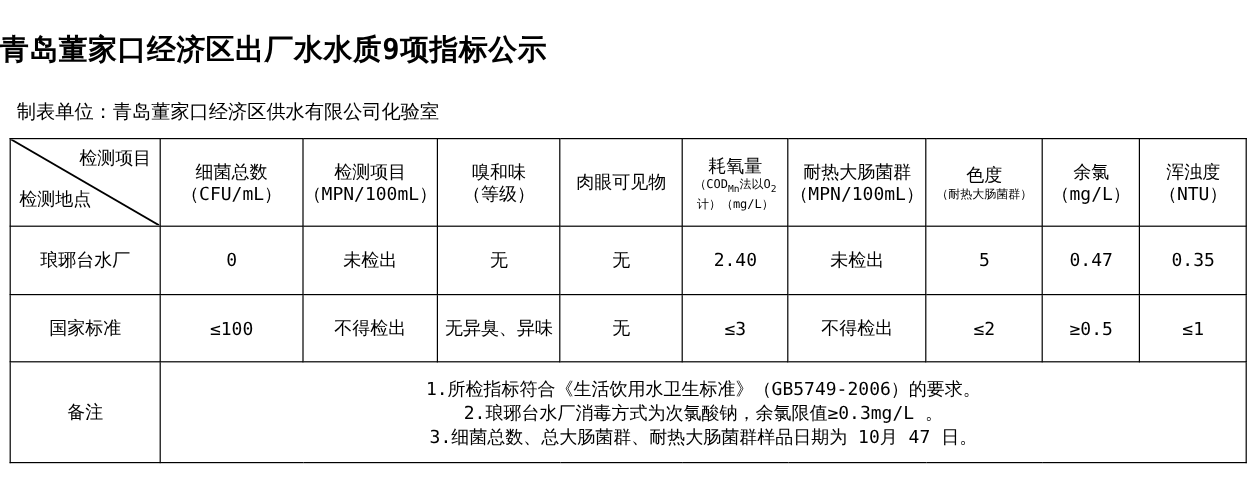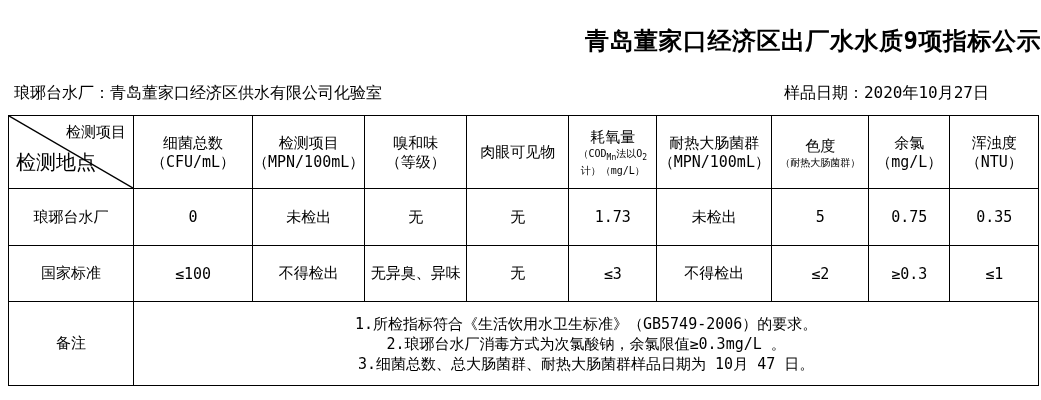--- a/index.html
+++ b/index.html
@@ -3,21 +3,21 @@
 <meta charset="utf-8">
 <style>
   html, body { margin: 0; padding: 0; background: #ffffff; }
   body {
     width: 1041px; height: 400px; overflow: hidden;
     font-family: "DejaVu Sans Mono", "DejaVu Sans", "Liberation Sans", sans-serif;
     color: #000000;
   }
   .title {
     margin: 25px 0 0 0;
-    text-align: right;
+    text-align: left;
     font-size: 24px;
     font-weight: bold;
     letter-spacing: 0.5px;
   }
   .meta {
     display: flex;
     justify-content: space-between;
     margin-top: 26px;
     padding-left: 14px;
     padding-right: 52px;
@@ -40,40 +40,39 @@
   tr.data-row-1 { height: 57px; }
   tr.data-row-2 { height: 56px; }
   tr.remarks-row { height: 84px; }
   .hname { line-height: 20px; }
   .hunit { line-height: 19px; }
   .small-unit { font-size: 10px; line-height: 13px; }
   .small-unit sub { font-size: 8px; }
   td.corner { position: relative; }
   td.corner svg { position: absolute; top: 0; left: 0; width: 100%; height: 100%; display: block; }
   .corner-tr { position: absolute; top: 7px; right: 7px; font-size: 15px; }
-  .corner-bl { position: absolute; bottom: 12px; left: 7px; font-size: 20px; }
+  .corner-bl { position: absolute; bottom: 12px; left: 7px; font-size: 15px; }
   td.remarks-cell {
     text-align: left;
     vertical-align: middle;
     padding: 4px 6px;
   }
   .remark-line {
     font-size: 15px;
     line-height: 20px;
     white-space: nowrap;
   }
 </style>
 </head>
 <body>
 
 <div class="title">青岛董家口经济区出厂水水质9项指标公示</div>
 
 <div class="meta">
-  <span>琅琊台水厂：青岛董家口经济区供水有限公司化验室</span>
-  <span>样品日期：2020年10月27日</span>
+  <span>制表单位：青岛董家口经济区供水有限公司化验室</span>
 </div>
 
 <table class="wq">
   <colgroup>
     <col style="width:125px">
       <col style="width:119px">
       <col style="width:111px">
     <col style="width:102px">
       <col style="width:102px">
       <col style="width:88px">
@@ -128,37 +127,37 @@
       <div class="hunit">（NTU）</div>
     </td>
   </tr>
 
   <tr class="data-row-1">
     <td>琅琊台水厂</td>
     <td>0</td>
     <td>未检出</td>
     <td>无</td>
     <td>无</td>
-    <td>1.73</td>
+    <td>2.40</td>
     <td>未检出</td>
     <td>5</td>
-    <td>0.75</td>
+    <td>0.47</td>
     <td>0.35</td>
   </tr>
 
   <tr class="data-row-2">
     <td>国家标准</td>
     <td>≤100</td>
     <td>不得检出</td>
     <td>无异臭、异味</td>
     <td>无</td>
     <td>≤3</td>
     <td>不得检出</td>
     <td>≤2</td>
-    <td>≥0.3</td>
+    <td>≥0.5</td>
     <td>≤1</td>
   </tr>
 
   <tr class="remarks-row">
     <td>备注</td>
     <td class="remarks-cell" colspan="9">
       <div class="remark-line">1.所检指标符合《生活饮用水卫生标准》（GB5749-2006）的要求。</div>
       <div class="remark-line">2.琅琊台水厂消毒方式为次氯酸钠，余氯限值≥0.3mg/L 。</div>
       <div class="remark-line">3.细菌总数、总大肠菌群、耐热大肠菌群样品日期为 10月 47 日。</div>
     </td>

